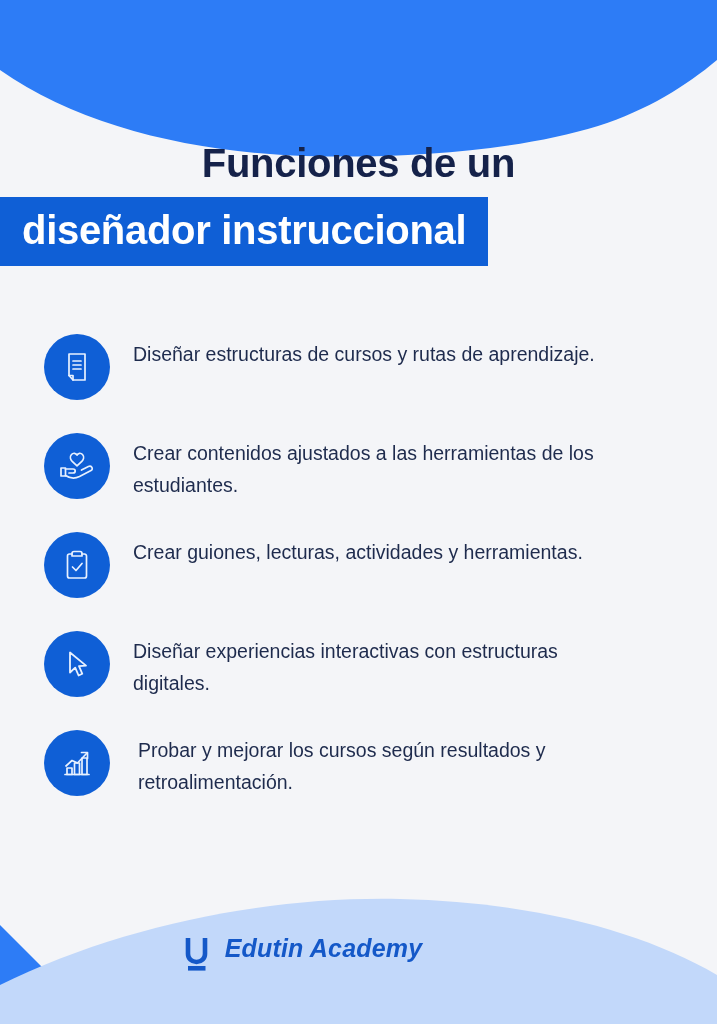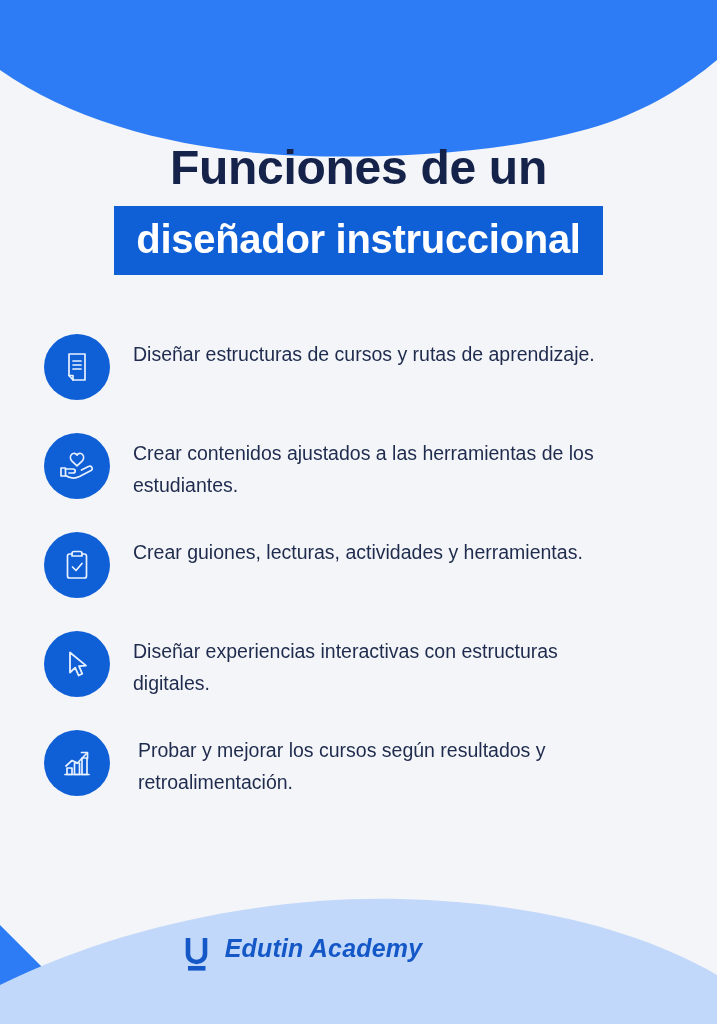--- a/index.html
+++ b/index.html
@@ -23,30 +23,30 @@
   
   .header{
     position:absolute;
     top:0; left:0;
     width:717px;
     padding-top:140px;
     text-align:center;
     z-index:5;
   }
   .title-line1{
-    font-size:48px;
+    font-size:40px;
     font-weight:bold;
     color:#15224A;
     letter-spacing:-0.3px;
     line-height:1.15;
   }
   .title-hl-wrap{
     margin-top:11px;
     display:flex;
-    justify-content:center;
+    justify-content:flex-start;
   }
   .title-hl{
     background:#0F5FD6;
     color:#FFFFFF;
     font-size:40px;
     font-weight:bold;
     letter-spacing:-0.3px;
     line-height:1.0;
     padding:13px 22px 16px 22px;
     display:inline-block;

